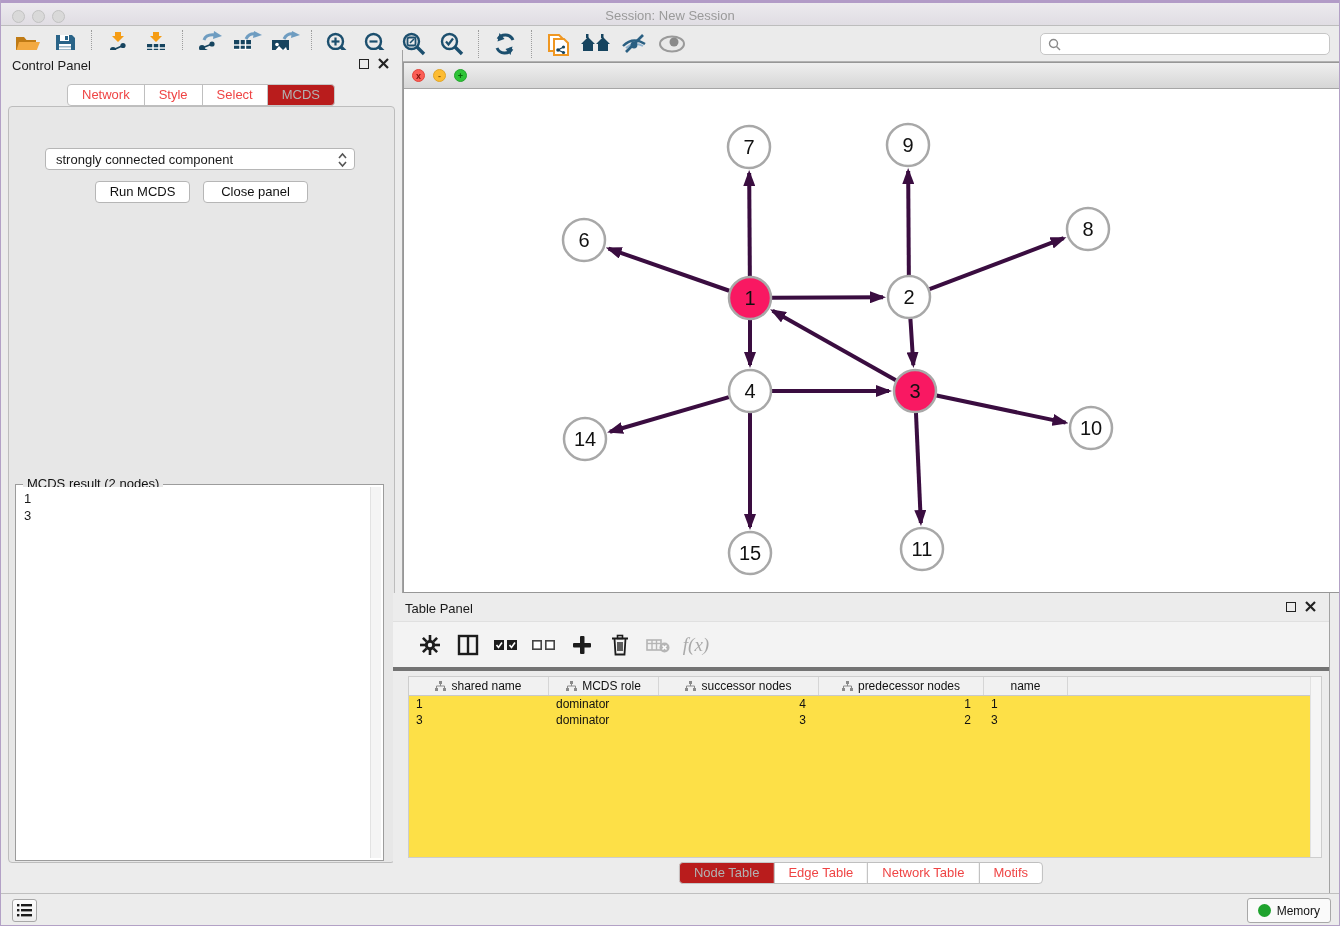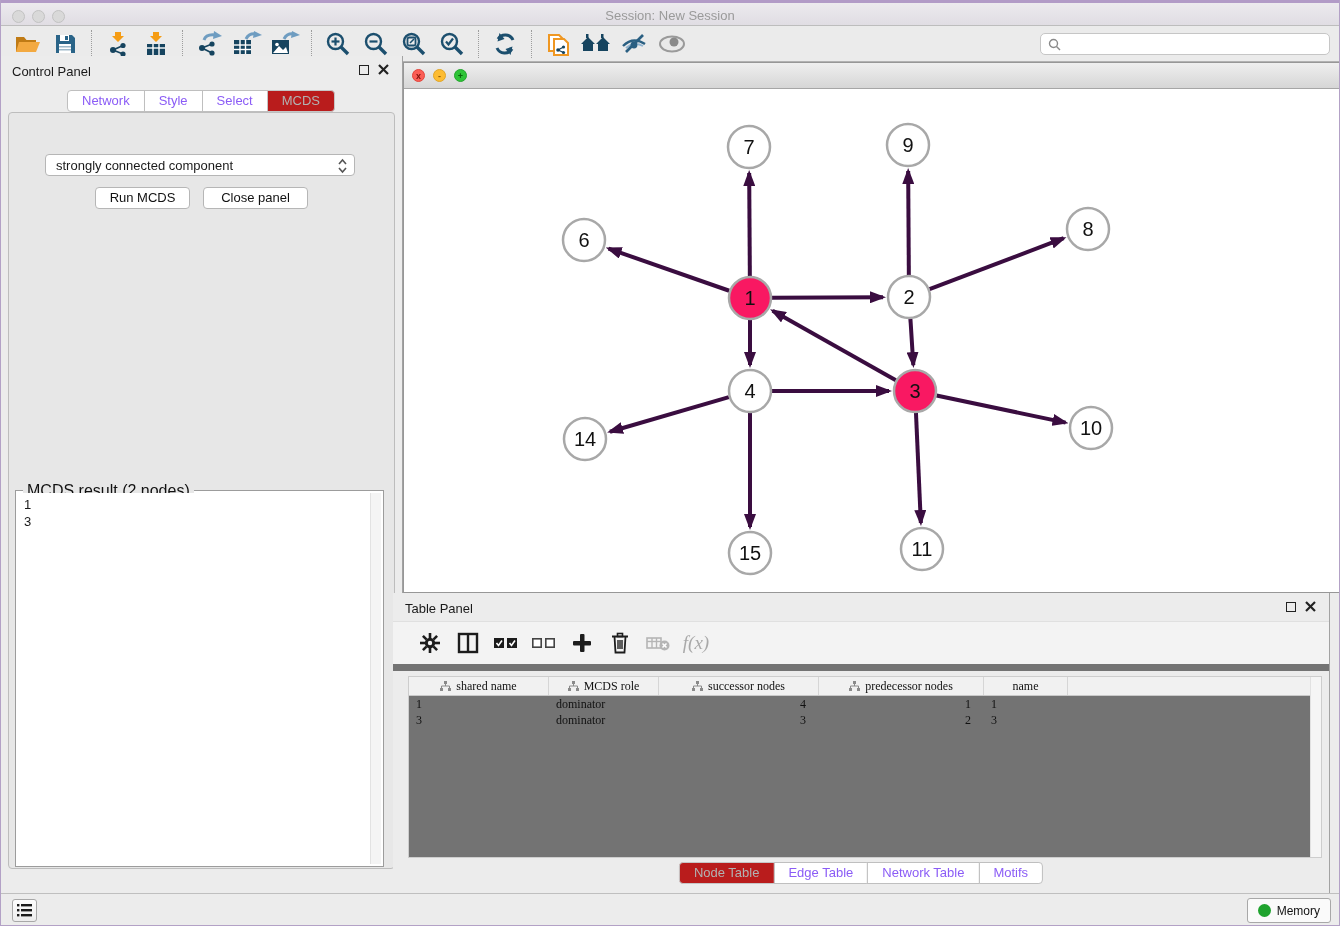--- a/index.html
+++ b/index.html
@@ -14,54 +14,54 @@
   .tl-dot { position:absolute; top:7px; width:13px; height:13px; border-radius:50%; background:#d9d9d9; border:1px solid #c2c2c2; }
 
   
   .toolbar { left:0; top:26px; width:1340px; height:36px; background:#ebebeb; border-bottom:1px solid #b2b2b2; display:flex; align-items:center; padding-left:8px; }
   .tbtn { width:38px; height:32px; display:flex; align-items:center; justify-content:center; }
   .tsep { border-left:1px dotted #9d9d9d; height:28px; margin:0 7px; }
   .searchbox { position:absolute; right:10px; top:7px; width:290px; height:22px; background:#fff; border:1px solid #c6c6c6; border-radius:5px; display:flex; align-items:center; padding-left:7px; }
   .searchbox input { border:none; outline:none; flex:1; height:18px; font-size:12px; background:transparent; font-family:"Liberation Sans",sans-serif; }
 
   
-  .control-panel { left:0; top:56px; width:403px; height:831px; background:#ececec; border-right:1px solid #a2a2a2; }
+  .control-panel { left:0; top:50px; width:403px; height:831px; background:#ececec; border-right:1px solid #a2a2a2; }
   .panel-head { position:absolute; left:0; top:0; width:100%; height:30px; }
   .panel-head .ph-title { position:absolute; left:12px; top:8px; font-size:13px; color:#1a1a1a; }
   .float-ico { position:absolute; top:9px; width:10px; height:10px; border:1.5px solid #222; }
   .close-ico { position:absolute; top:8px; width:11px; height:11px; }
   .seg { display:flex; }
-  .seg .tab { background:#fff; border:1px solid #bfbfbf; margin-left:-1px; padding:2px 14px; font-size:13px; color:#8b5cf6; line-height:16px; white-space:nowrap; }
+  .seg .tab { background:#fff; border:1px solid #bfbfbf; margin-left:-1px; padding:2px 14px; font-size:13px; color:#ef4444; line-height:16px; white-space:nowrap; }
   .seg .tab:first-child { border-radius:4px 0 0 4px; margin-left:0; }
   .seg .tab:last-child { border-radius:0 4px 4px 0; }
   .seg .tab.active { background:#b91c1c; color:#b2b2b2; border-color:#c6c6c6; }
   .cp-tabs { position:absolute; top:34px; left:50%; transform:translateX(-50%); }
   .cp-box { position:absolute; left:8px; top:56px; width:387px; height:757px; background:#e7e7e7; border:1px solid #bdbdbd; border-radius:4px; }
   .opt-label { position:absolute; left:0; right:0; top:18px; text-align:center; color:#111; }
   .dropdown { position:absolute; left:36px; top:41px; width:310px; height:22px; background:#fff; border:1px solid #b6b6b6; border-radius:4px; display:flex; align-items:center; padding:0 22px 0 10px; font-size:13px; }
   .dd-stepper { position:absolute; right:7px; top:3px; }
   .btn { position:absolute; height:22px; background:#fff; border:1px solid #b6b6b6; border-radius:4px; font-size:13px; color:#111; text-align:center; line-height:20px; }
   .mcds-field { position:absolute; left:6px; top:377px; width:369px; height:377px; border:1px solid #9c9c9c; background:#fff; }
-  .mcds-legend { position:absolute; left:7px; top:-9px; background:#e7e7e7; padding:0 4px; font-size:16px; color:#111; }
+  .mcds-legend { position:absolute; left:7px; top:-9px; background:#e7e7e7; padding:0 4px; font-size:13px; color:#111; }
   .mcds-text { position:absolute; inset:2px 13px 2px 2px; background:#fff; font-size:13px; line-height:17px; padding:3px 0 0 6px; white-space:pre; }
   .mcds-scroll { position:absolute; top:2px; bottom:2px; right:2px; width:11px; background:#f4f4f4; border-left:1px solid #e2e2e2; }
 
   
   .net-window { left:403px; top:62px; width:937px; height:531px; border:1px solid #979797; background:#fff; }
   .net-title { position:absolute; left:0; top:0; width:100%; height:26px; background:linear-gradient(#efefef,#d6d6d6); border-bottom:1px solid #a6a6a6; }
   .net-title .title { position:absolute; left:0; right:0; top:5px; text-align:center; font-size:13px; color:#222; }
   .light { position:absolute; top:6px; width:13px; height:13px; border-radius:50%; font-size:9px; font-weight:bold; text-align:center; line-height:12px; }
   .canvas { position:absolute; left:0; top:26px; width:935px; height:503px; background:#fff; }
 
   
   .table-panel { left:393px; top:593px; width:937px; height:300px; background:#ececec; border-right:1px solid #a2a2a2; }
-  .tp-toolbar { position:absolute; left:0px; top:28px; width:100%; height:50px; background:#f3f3f3; border-top:1px solid #e0e0e0; border-bottom:7px solid #737373; display:flex; align-items:center; padding-left:18px; }
+  .tp-toolbar { position:absolute; left:0px; top:28px; width:100%; height:50px; background:#f3f3f3; border-top:1px solid #e0e0e0; border-bottom:4px solid #737373; display:flex; align-items:center; padding-left:18px; }
   .tp-btn { width:38px; height:34px; display:flex; align-items:center; justify-content:center; }
   .fx { font-family:"Liberation Serif", serif; font-style:italic; color:#a9a9a9; font-size:19px; }
-  .tbl { position:absolute; left:15px; top:83px; width:914px; height:182px; background:#737373; border:1px solid #cdcdcd; overflow:hidden;font-family:Liberation Serif, serif; }
+  .tbl { position:absolute; left:15px; top:83px; width:914px; height:182px; background:#fde047; border:1px solid #cdcdcd; overflow:hidden; }
   .thead, .trow { display:grid; grid-template-columns:140px 110px 160px 165px 84px 1fr; }
   .thead { height:19px; background:#f1f1f1; border-bottom:1px solid #c9c9c9; }
   .th { display:flex; align-items:center; justify-content:center; gap:5px; font-size:12px; color:#111; border-right:1px solid #d6d6d6; overflow:hidden; }
   .th:last-child { border-right:none; }
   .trow { height:16px; }
   .td { font-size:12px; color:#111; line-height:16px; overflow:hidden; white-space:nowrap; }
   .tbl-scroll { position:absolute; top:0; bottom:0; right:0; width:11px; background:#f5f5f5; border-left:1px solid #e1e1e1; }
   .tp-tabs { position:absolute; top:269px; left:50%; transform:translateX(-50%); }
 
   

